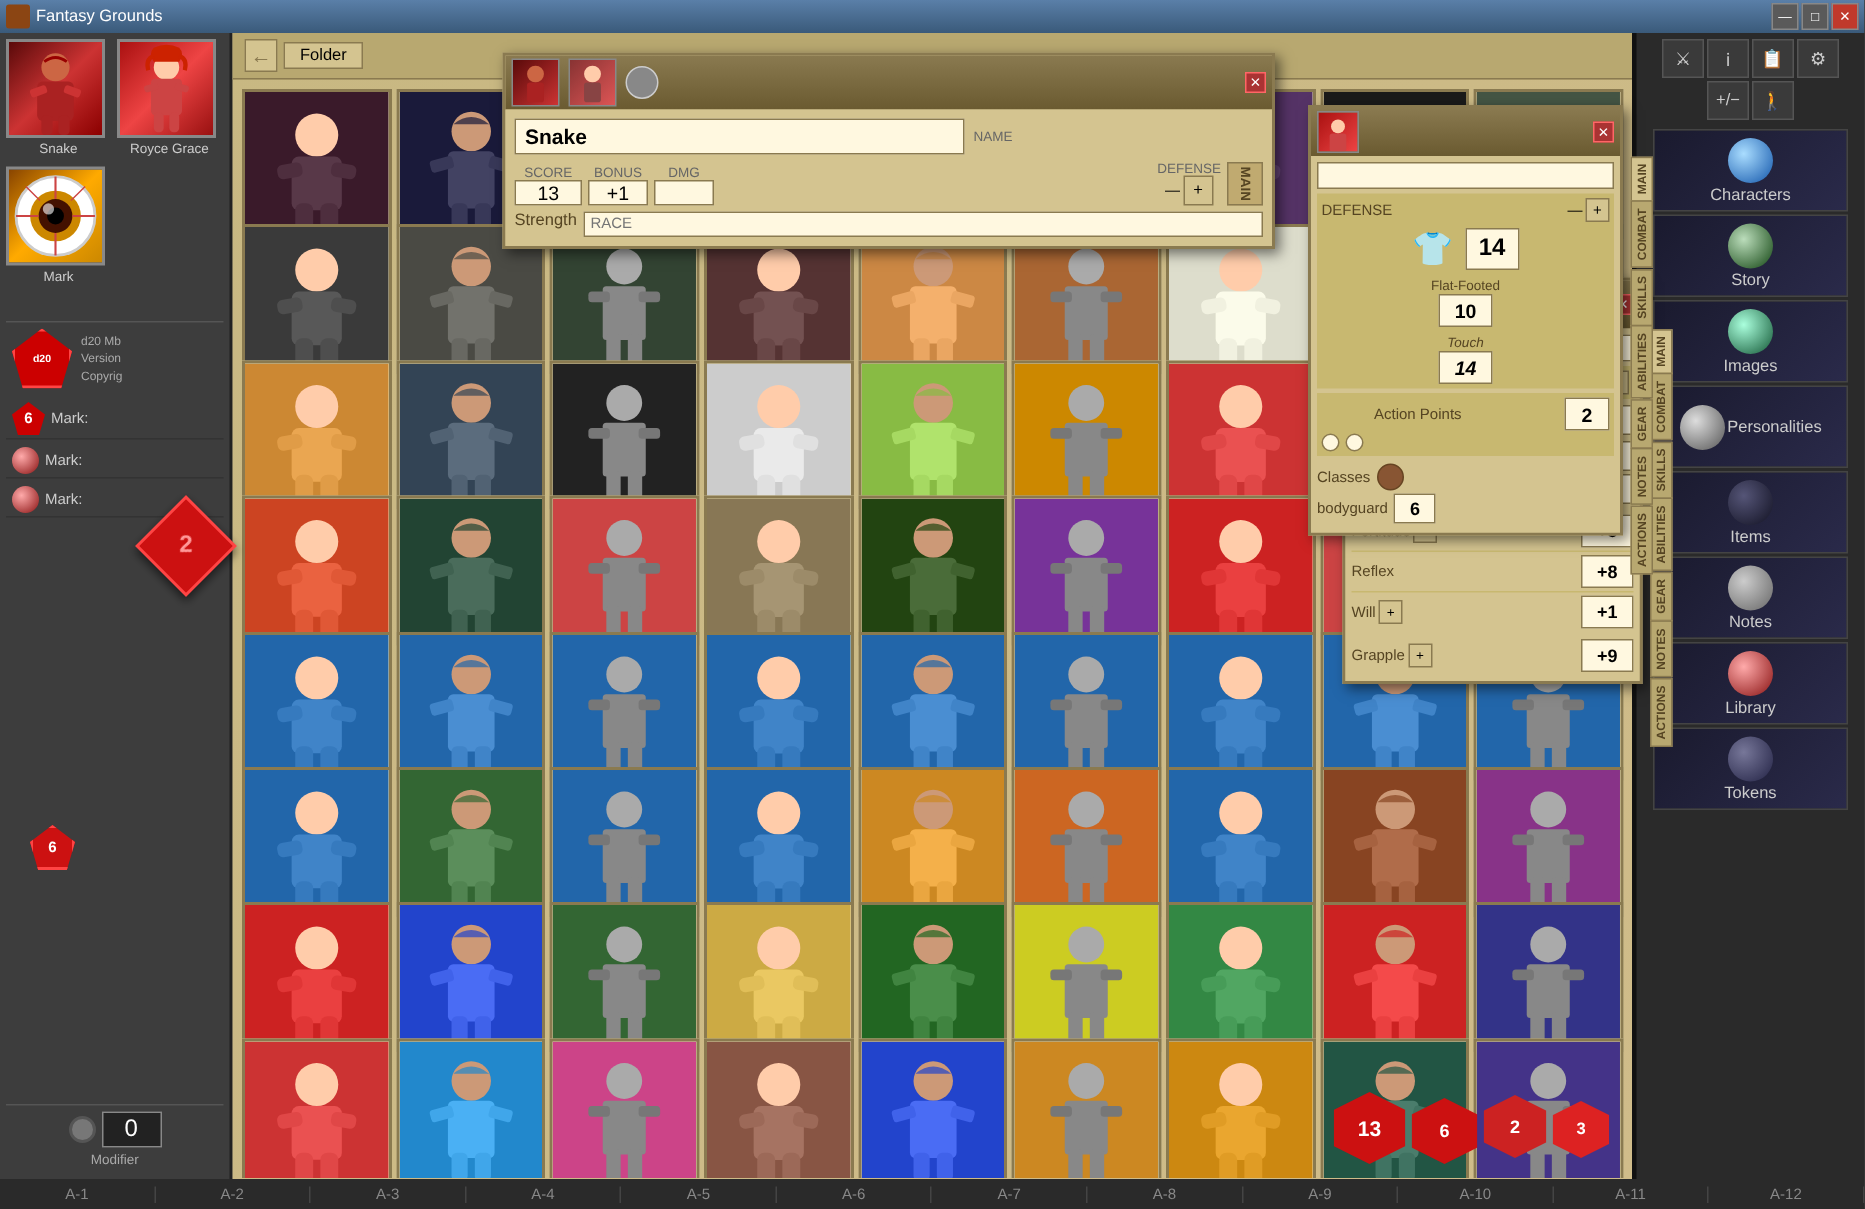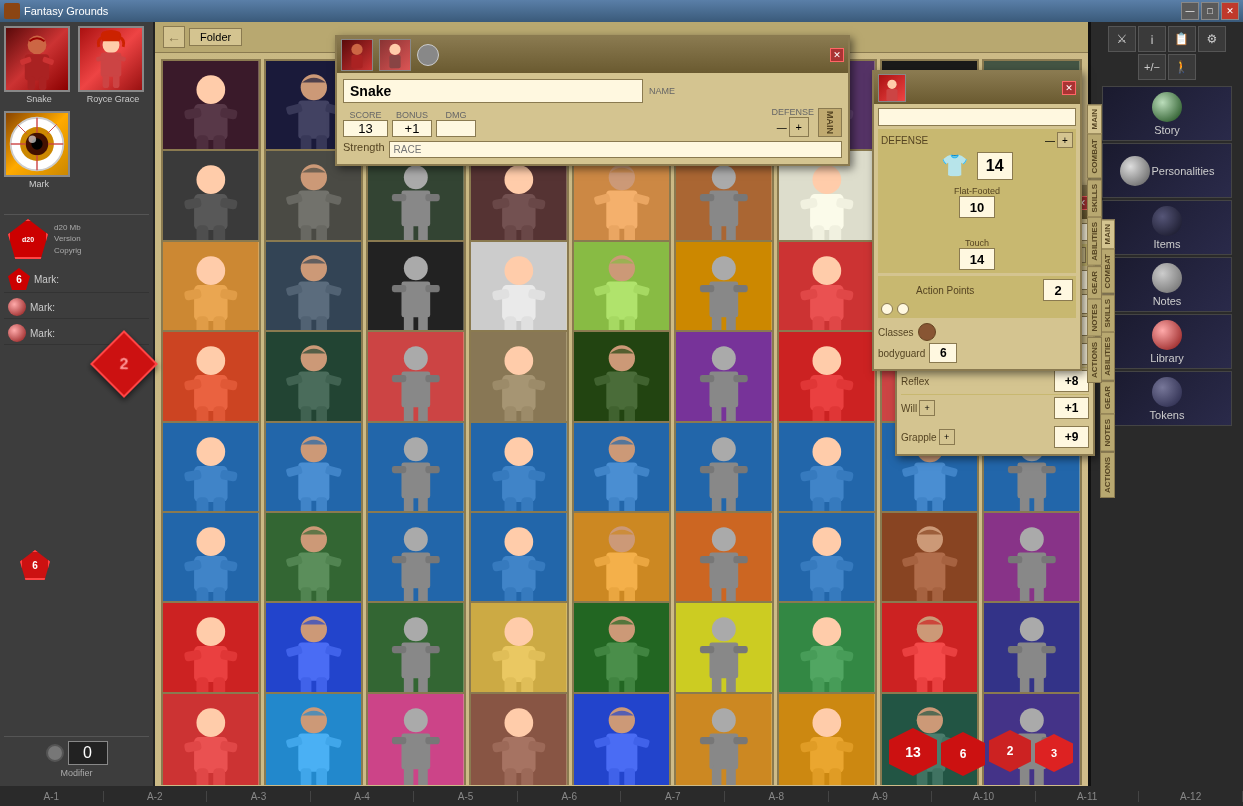--- a/index.html
+++ b/index.html
@@ -1307,21 +1307,21 @@
       </div>
 
       <div style="display:flex;align-items:center;justify-content:center;gap:8px;padding:4px 0;">
         <div style="font-size:22px;">👕</div>
         <div style="background:#fff8e0;border:1px solid #8a7a50;width:36px;height:28px;display:flex;align-items:center;justify-content:center;font-size:16px;font-weight:bold;">14</div>
       </div>
       <div style="text-align:center;">
         <span style="font-size:9px;color:#554422;">Flat-Footed</span>
         <div style="background:#fff8e0;border:1px solid #8a7a50;width:36px;height:22px;display:flex;align-items:center;justify-content:center;font-size:13px;font-weight:bold;margin:0 auto;">10</div>
       </div>
-      <div style="text-align:center;margin-top:18px;">
+      <div style="text-align:center;margin-top:4px;font-style:italic;">
         <span style="font-size:9px;color:#554422;">Touch</span>
         <div style="background:#fff8e0;border:1px solid #8a7a50;width:36px;height:22px;display:flex;align-items:center;justify-content:center;font-size:13px;font-weight:bold;margin:0 auto;">14</div>
       </div>
     </div>
 
     
     <div style="background:#c8b870;padding:3px;margin-bottom:3px;">
       <div style="display:flex;justify-content:space-between;align-items:center;margin-left:35px;">
         <span style="font-size:10px;color:#554422;">Action Points</span>
         <div style="background:#fff8e0;border:1px solid #8a7a50;width:30px;height:22px;display:flex;align-items:center;justify-content:center;font-size:13px;font-weight:bold;">2</div>
@@ -1455,22 +1455,30 @@
   <div style="display:flex;gap:2px;flex-wrap:wrap;justify-content:center;margin-bottom:4px;">
     <div class="icon-btn" style="width:28px;height:26px;background:#3a3a3a;border:1px solid #555;display:flex;align-items:center;justify-content:center;color:#ccc;font-size:12px;cursor:pointer;">⚔</div>
     <div class="icon-btn" style="width:28px;height:26px;background:#3a3a3a;border:1px solid #555;display:flex;align-items:center;justify-content:center;color:#ccc;font-size:12px;cursor:pointer;">ℹ</div>
     <div class="icon-btn" style="width:28px;height:26px;background:#3a3a3a;border:1px solid #555;display:flex;align-items:center;justify-content:center;color:#ccc;font-size:12px;cursor:pointer;">📋</div>
     <div class="icon-btn" style="width:28px;height:26px;background:#3a3a3a;border:1px solid #555;display:flex;align-items:center;justify-content:center;color:#ccc;font-size:12px;cursor:pointer;">⚙</div>
     <div class="icon-btn" style="width:28px;height:26px;background:#3a3a3a;border:1px solid #555;display:flex;align-items:center;justify-content:center;color:#ccc;font-size:11px;cursor:pointer;">+/−</div>
     <div class="icon-btn" style="width:28px;height:26px;background:#3a3a3a;border:1px solid #555;display:flex;align-items:center;justify-content:center;color:#ccc;font-size:12px;cursor:pointer;">🚶</div>
   </div>
 
   <div class="sidebar-btn" style="width:130px;height:55px;background:linear-gradient(135deg,#1a1a2e,#2a2a4a);border:1px solid #444;display:flex;flex-direction:column;align-items:center;justify-content:center;gap:2px;cursor:pointer;">
+    <div class="orb blue" style="width:30px;height:30px;border-radius:50%;background:radial-gradient(circle at 35% 35%,#aaddff,#1155aa);"></div>
+    <span style="font-size:11px;color:#ccc;">Characters</span>
+  </div>
+  <div class="sidebar-btn" style="width:130px;height:55px;background:linear-gradient(135deg,#1a1a2e,#2a2a4a);border:1px solid #444;display:flex;flex-direction:column;align-items:center;justify-content:center;gap:2px;cursor:pointer;">
     <div style="width:30px;height:30px;border-radius:50%;background:radial-gradient(circle at 35% 35%,#bbddbb,#114411);"></div>
     <span style="font-size:11px;color:#ccc;">Story</span>
+  </div>
+  <div class="sidebar-btn" style="width:130px;height:55px;background:linear-gradient(135deg,#1a1a2e,#2a2a4a);border:1px solid #444;display:flex;flex-direction:column;align-items:center;justify-content:center;gap:2px;cursor:pointer;">
+    <div style="width:30px;height:30px;border-radius:50%;background:radial-gradient(circle at 35% 35%,#aaffdd,#115533);"></div>
+    <span style="font-size:11px;color:#ccc;">Images</span>
   </div>
   <div class="sidebar-btn" style="width:130px;height:55px;background:linear-gradient(135deg,#1a1a2e,#2a2a4a);border:1px solid #444;display:flex;flex-direction:row;align-items:center;justify-content:center;gap:2px;cursor:pointer;">
     <div style="width:30px;height:30px;border-radius:50%;background:radial-gradient(circle at 35% 35%,#dddddd,#555555);"></div>
     <span style="font-size:11px;color:#ccc;">Personalities</span>
   </div>
   <div class="sidebar-btn" style="width:130px;height:55px;background:linear-gradient(135deg,#1a1a2e,#2a2a4a);border:1px solid #444;display:flex;flex-direction:column;align-items:center;justify-content:center;gap:2px;cursor:pointer;">
     <div style="width:30px;height:30px;border-radius:50%;background:radial-gradient(circle at 35% 35%,#555577,#111122);"></div>
     <span style="font-size:11px;color:#ccc;">Items</span>
   </div>
   <div class="sidebar-btn" style="width:130px;height:55px;background:linear-gradient(135deg,#1a1a2e,#2a2a4a);border:1px solid #444;display:flex;flex-direction:column;align-items:center;justify-content:center;gap:2px;cursor:pointer;">

